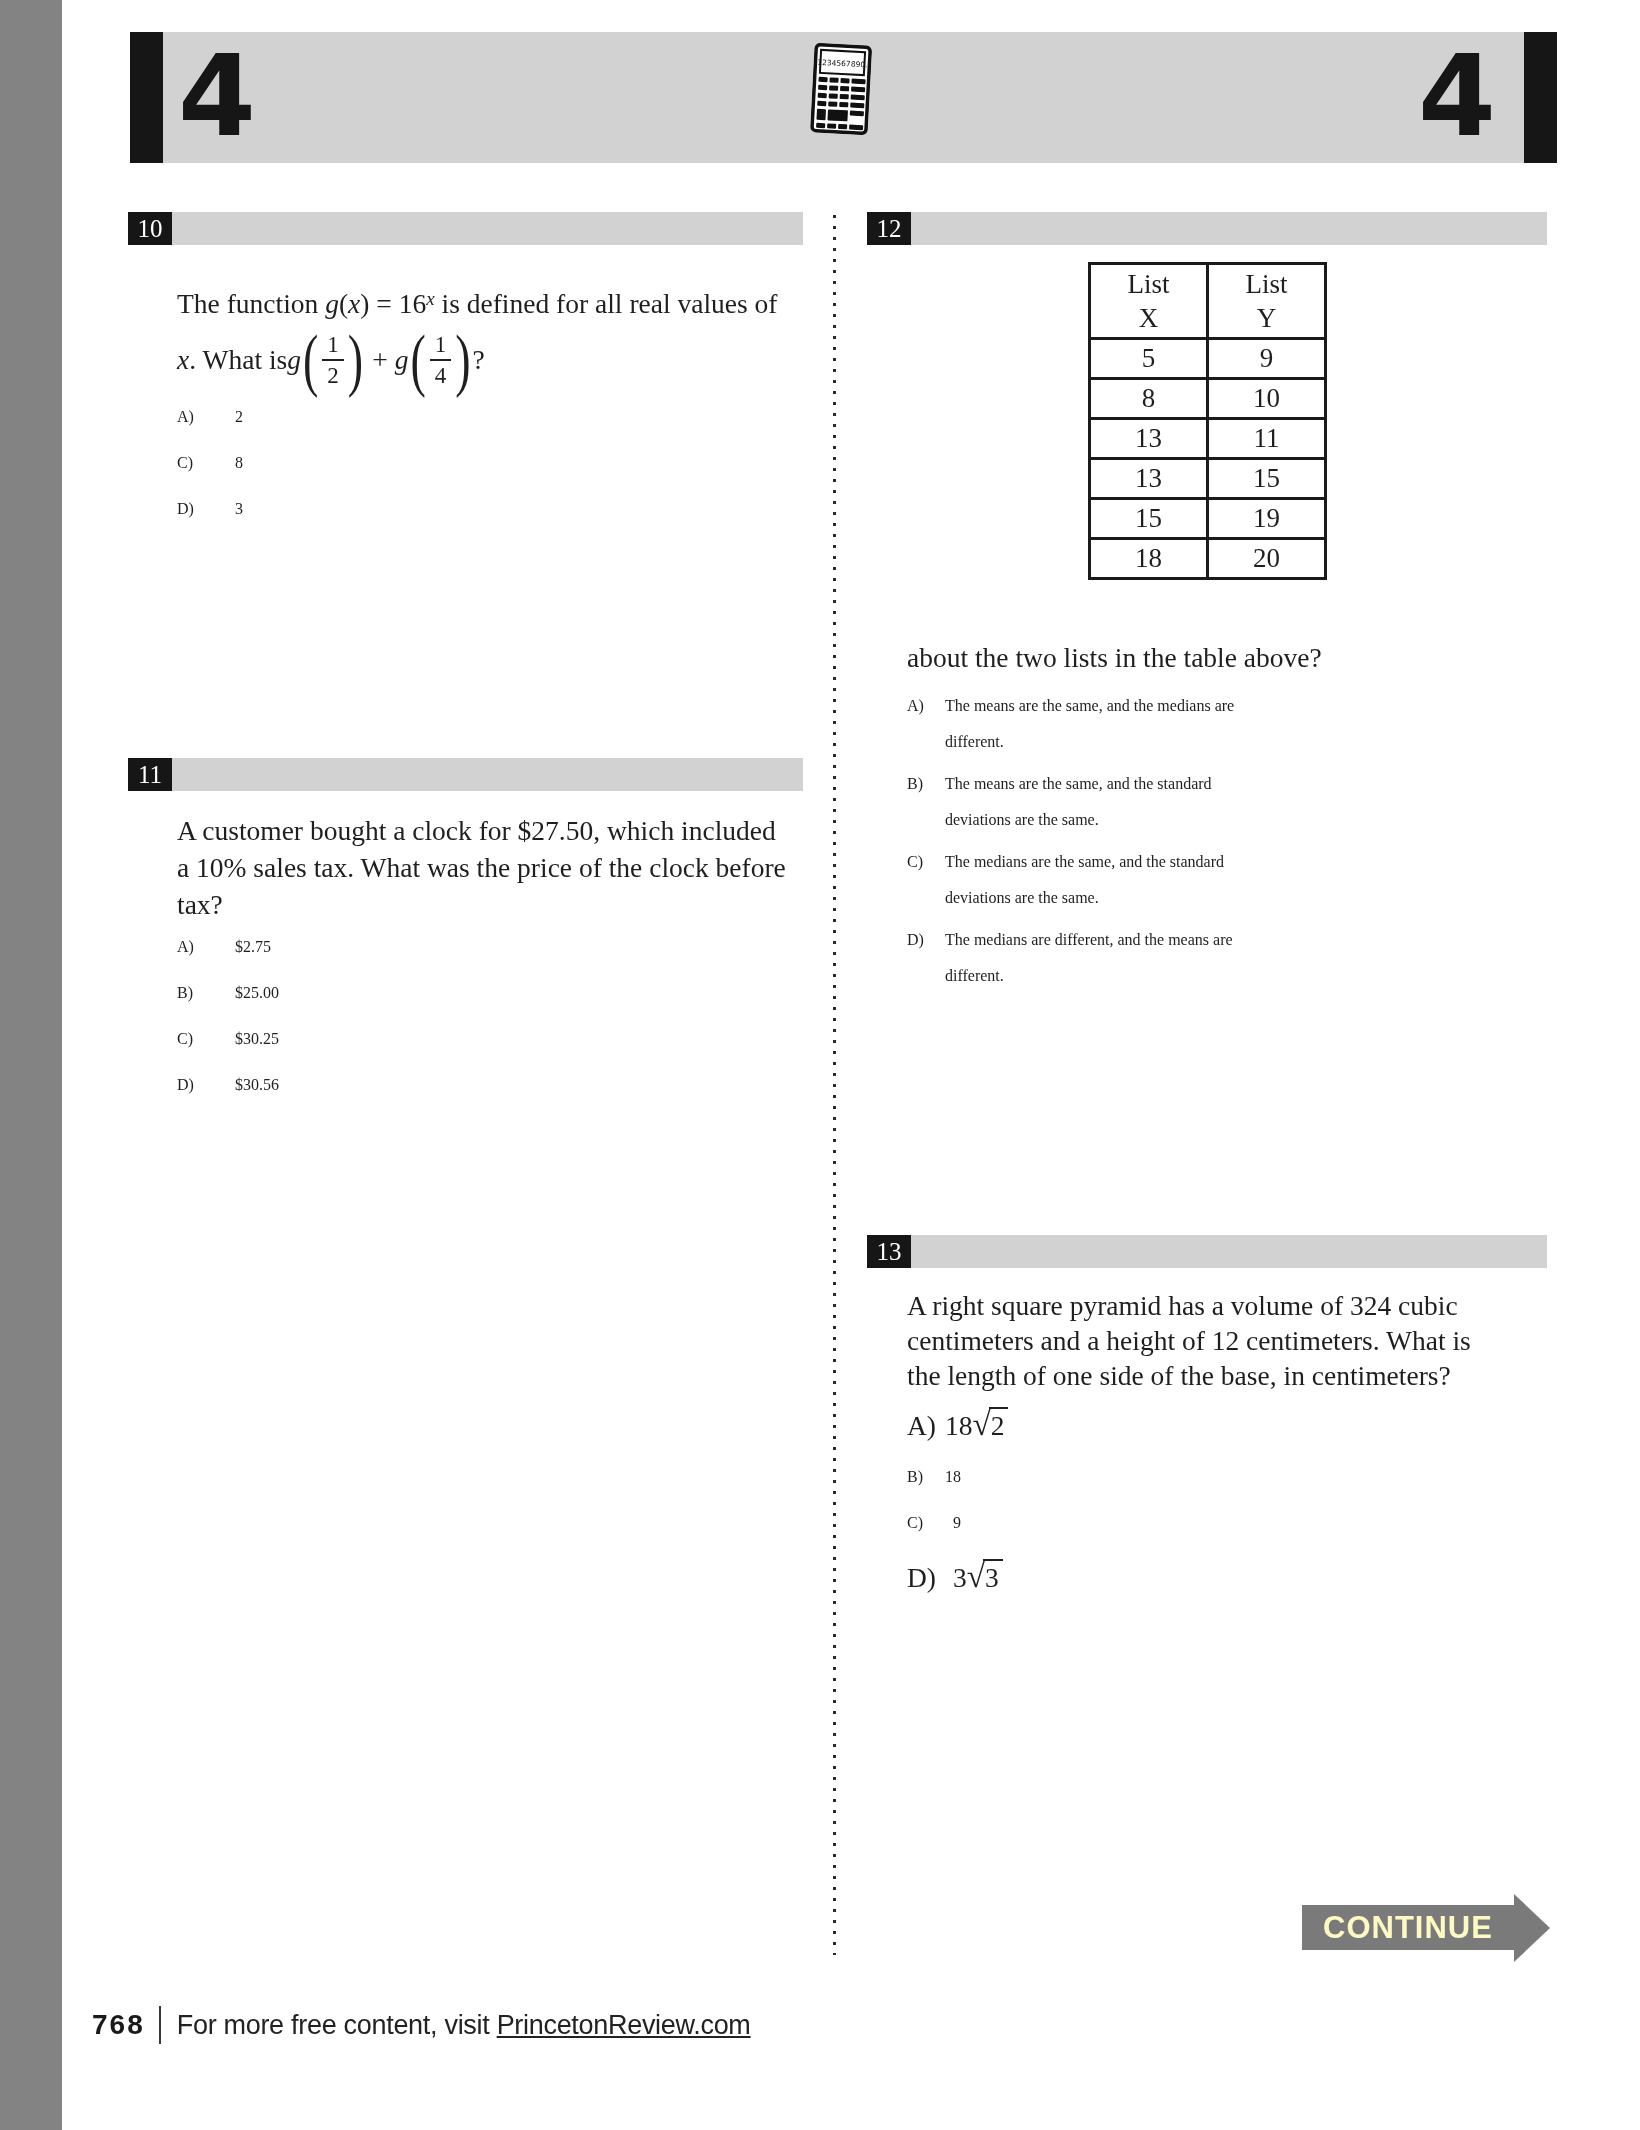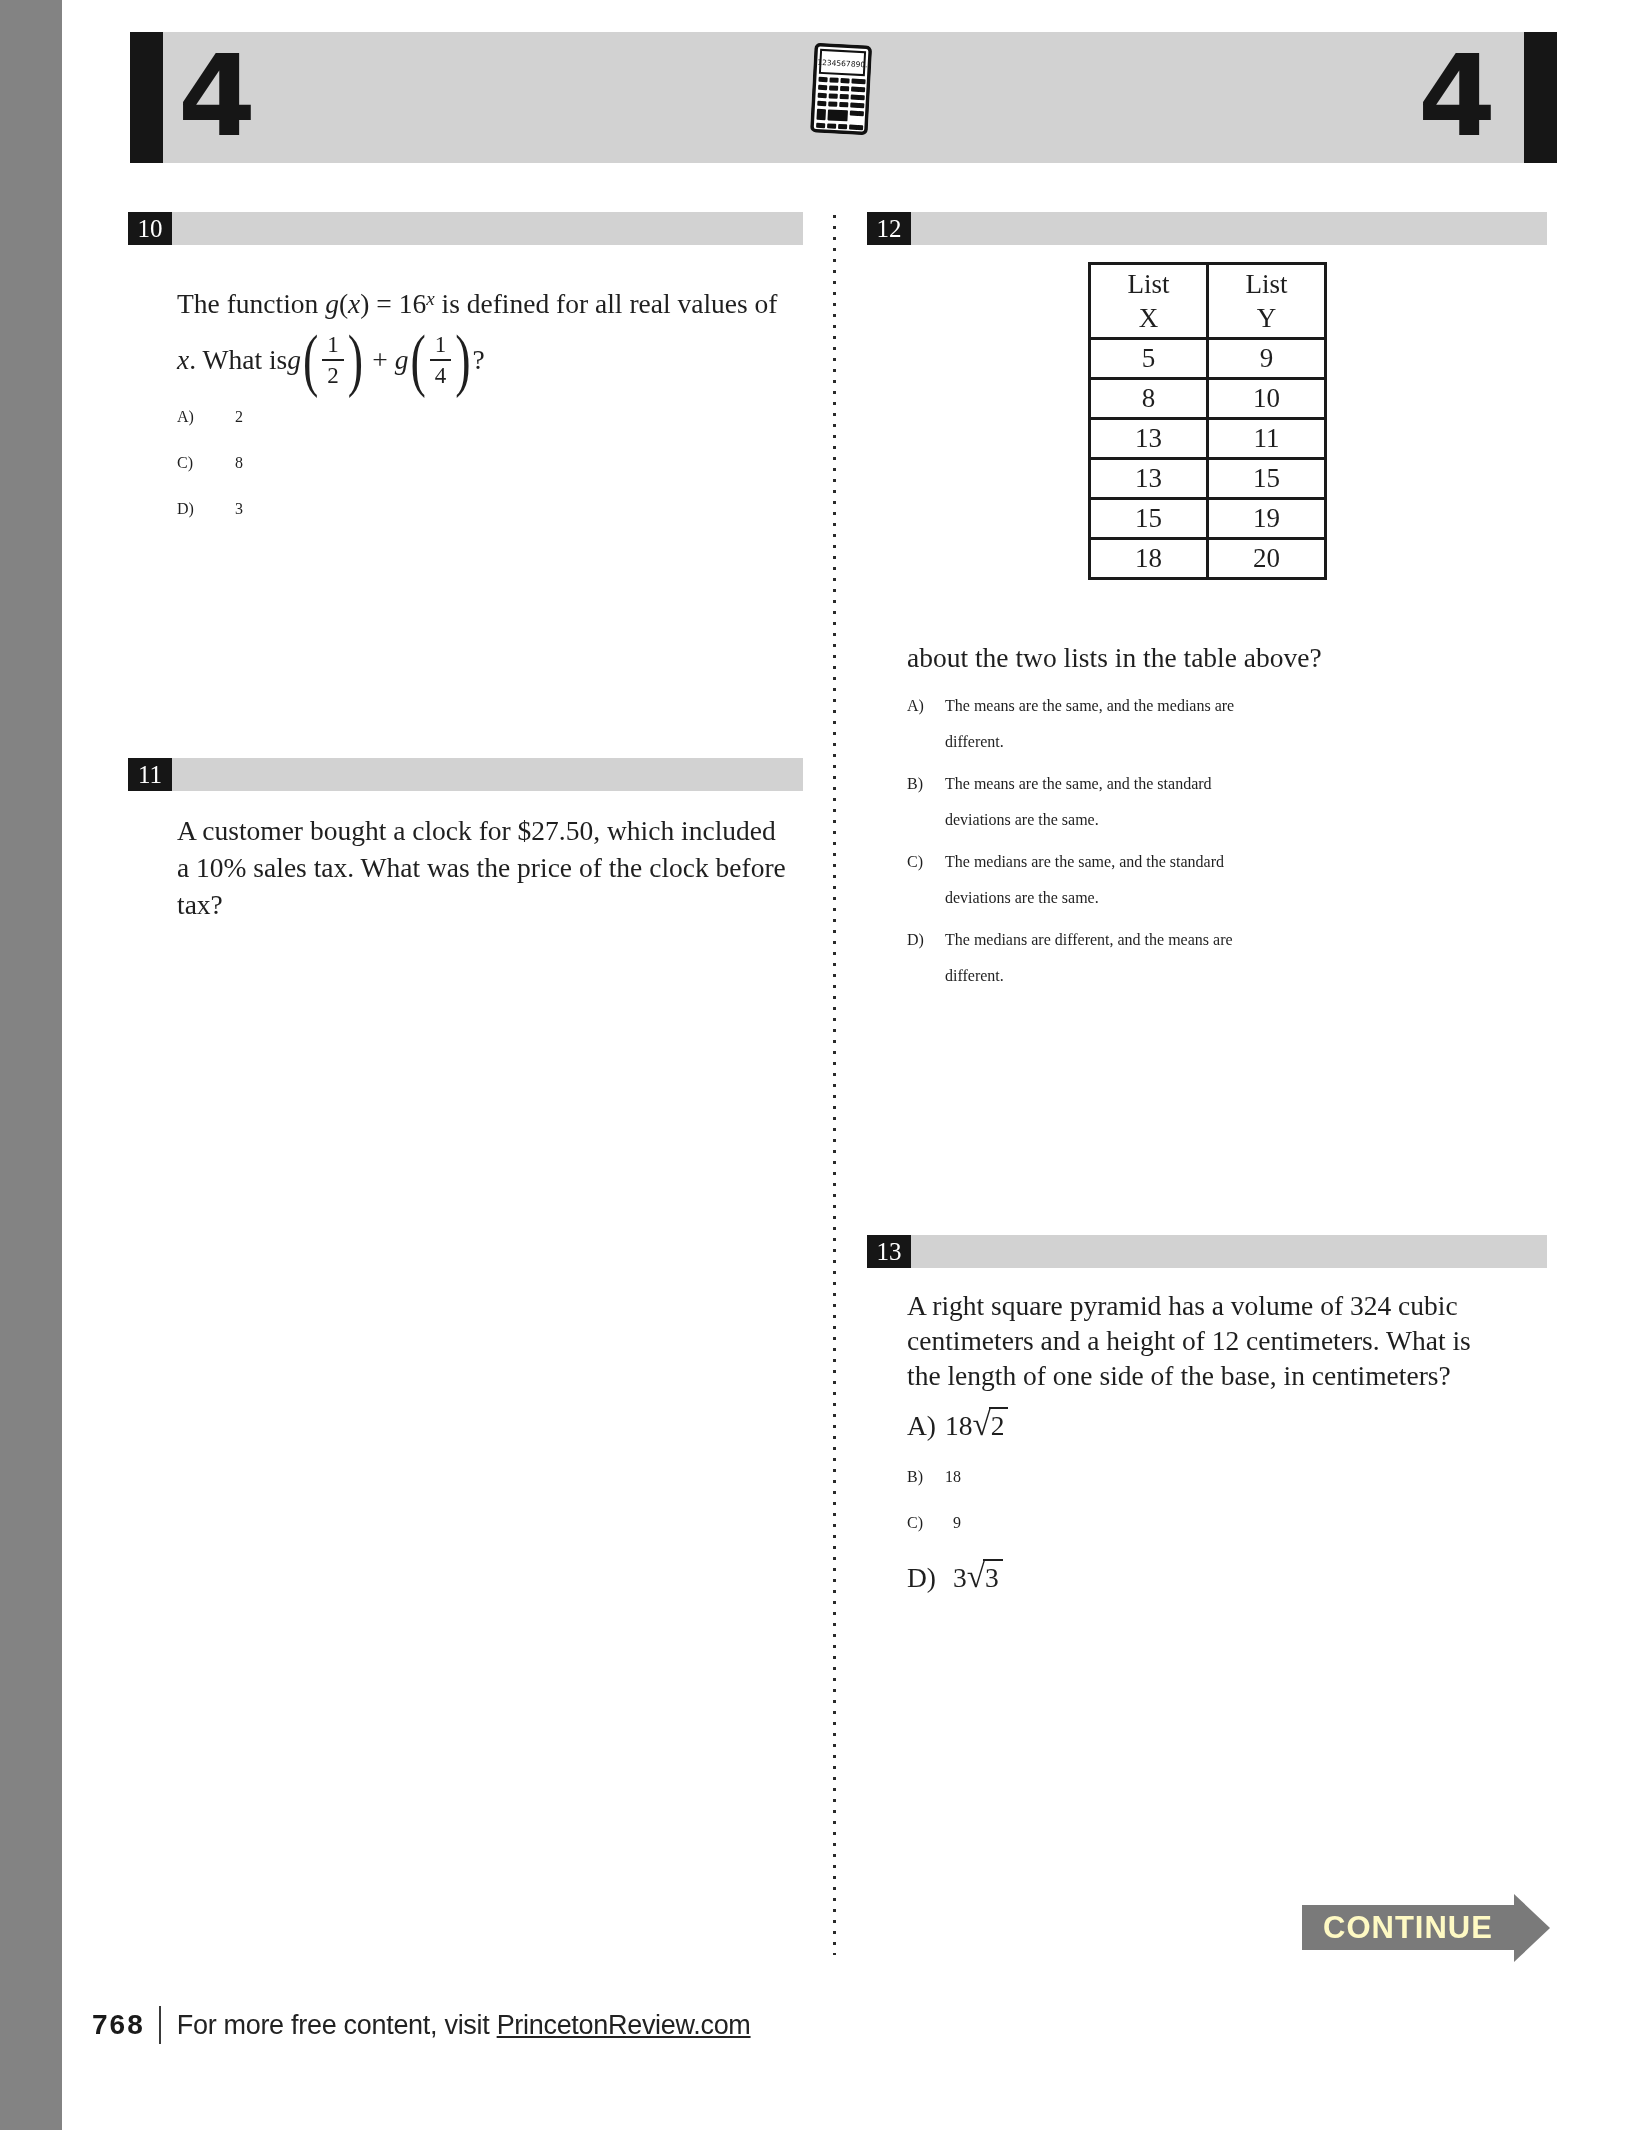--- a/index.html
+++ b/index.html
@@ -162,20 +162,26 @@
   </div>
 
   <div class="abs badge-row" style="left:128px;top:758px;width:675px;">
     <div class="badge">11</div>
     <div class="badge-bar"></div>
   </div>
   <div class="abs q11" style="left:177px;top:812px;width:640px;">
     <div class="tline">A customer bought a clock for $27.50, which included</div>
     <div class="tline">a 10% sales tax. What was the price of the clock before</div>
     <div class="tline">tax?</div>
+    <div class="opts" style="margin-top:8px;">
+      <div class="opt"><span class="opt-letter">A)</span><span>$2.75</span></div>
+      <div class="opt"><span class="opt-letter">B)</span><span>$25.00</span></div>
+      <div class="opt"><span class="opt-letter">C)</span><span>$30.25</span></div>
+      <div class="opt"><span class="opt-letter">D)</span><span>$30.56</span></div>
+    </div>
   </div>
 
   <div class="abs badge-row" style="left:867px;top:212px;width:680px;">
     <div class="badge">12</div>
     <div class="badge-bar"></div>
   </div>
   <div class="abs" style="left:1088px;top:262px;">
     <table class="lists">
       <tbody>
           <tr>

